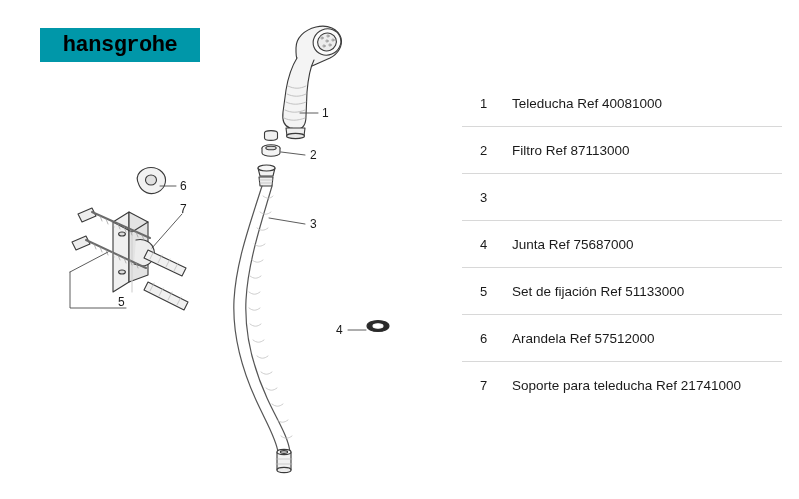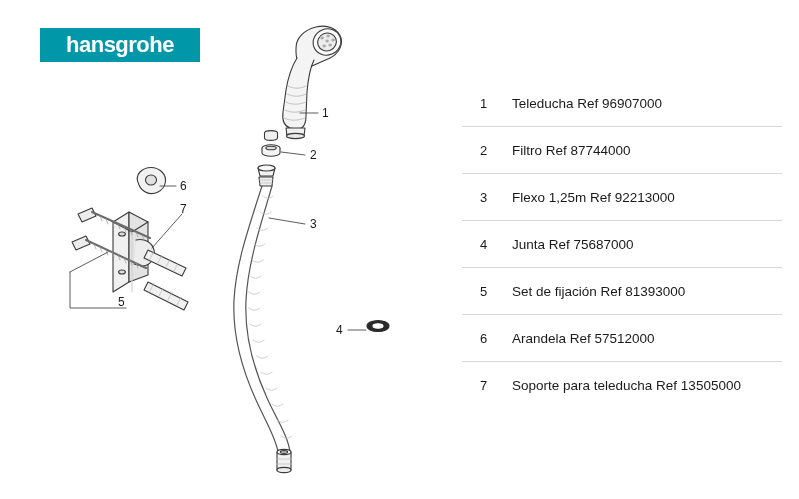--- a/index.html
+++ b/index.html
@@ -27,22 +27,22 @@
     left: 40px;
     top: 28px;
     width: 160px;
     height: 34px;
     background: #0097a9;
     display: flex;
     align-items: center;
     justify-content: center;
   }
   .logo-text {
-    color: #ffffff;
-    font-family: Liberation Sans, sans-serif;
+    color: #000000;
+    font-family: Liberation Mono, monospace;
     font-size: 22px;
     font-weight: bold;
     letter-spacing: -0.5px;
   }
 
   
   .diagram {
     position: absolute;
     left: 0;
     top: 0;
@@ -261,47 +261,46 @@
       <text class="cal" x="118" y="306">5</text>
       <text class="cal" x="180" y="190">6</text>
       <text class="cal" x="180" y="213">7</text>
     </svg>
   </div>
 
   <div class="parts-list">
 
     <div class="part-row">
       <div class="part-num">1</div>
-      <div class="part-label">Teleducha Ref 96907000</div>
+      <div class="part-label">Teleducha Ref 40081000</div>
     </div>
 
     <div class="part-row">
       <div class="part-num">2</div>
-      <div class="part-label">Filtro Ref 87744000</div>
+      <div class="part-label">Filtro Ref 87113000</div>
     </div>
 
     <div class="part-row">
       <div class="part-num">3</div>
-      <div class="part-label">Flexo 1,25m Ref 92213000</div>
     </div>
 
     <div class="part-row">
       <div class="part-num">4</div>
       <div class="part-label">Junta Ref 75687000</div>
     </div>
 
     <div class="part-row">
       <div class="part-num">5</div>
-      <div class="part-label">Set de fijación Ref 81393000</div>
+      <div class="part-label">Set de fijación Ref 51133000</div>
     </div>
 
     <div class="part-row">
       <div class="part-num">6</div>
       <div class="part-label">Arandela Ref 57512000</div>
     </div>
 
     <div class="part-row">
       <div class="part-num">7</div>
-      <div class="part-label">Soporte para teleducha Ref 13505000</div>
+      <div class="part-label">Soporte para teleducha Ref 21741000</div>
     </div>
 
   </div>
 </div>
 
 </body></html>

